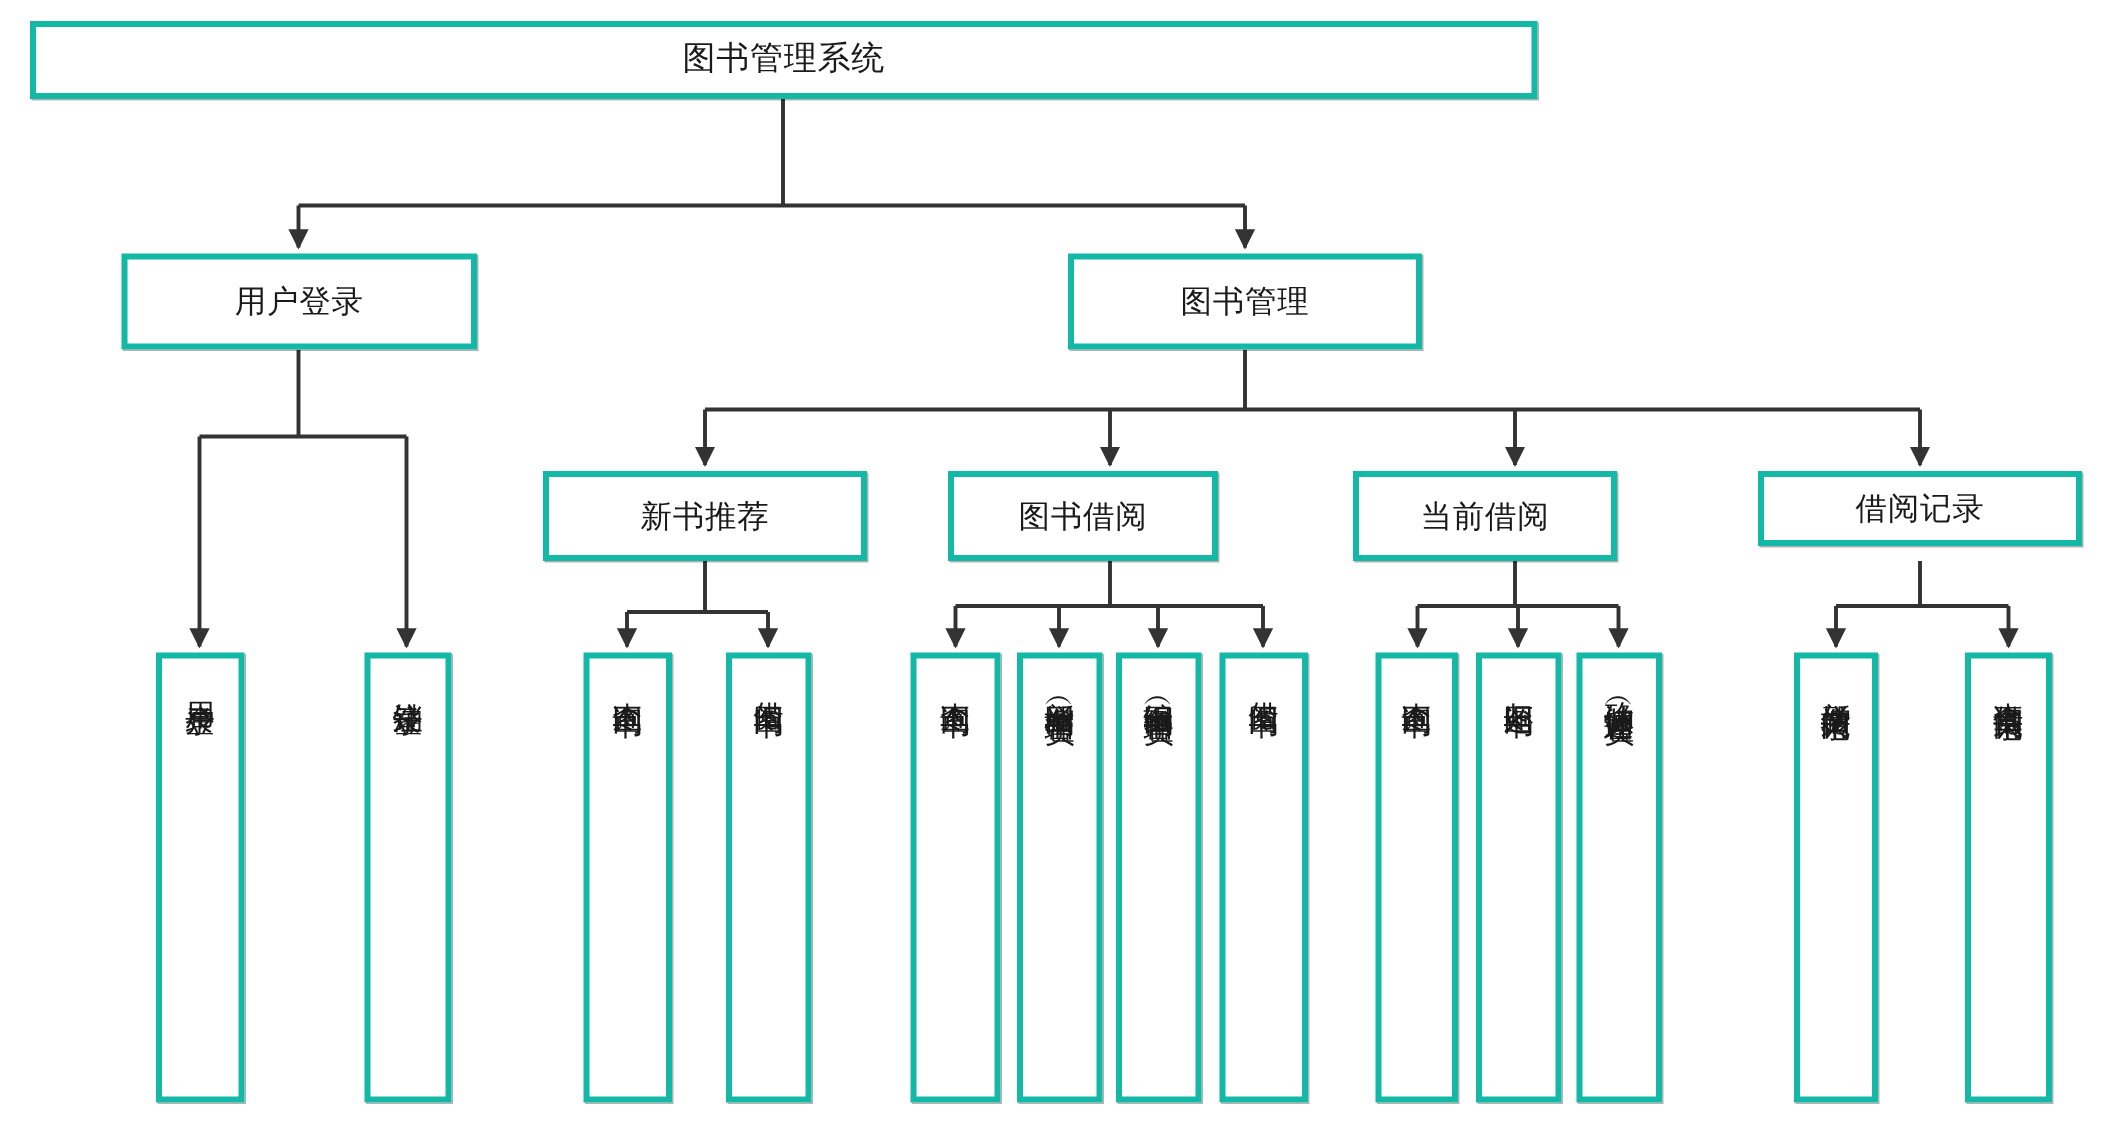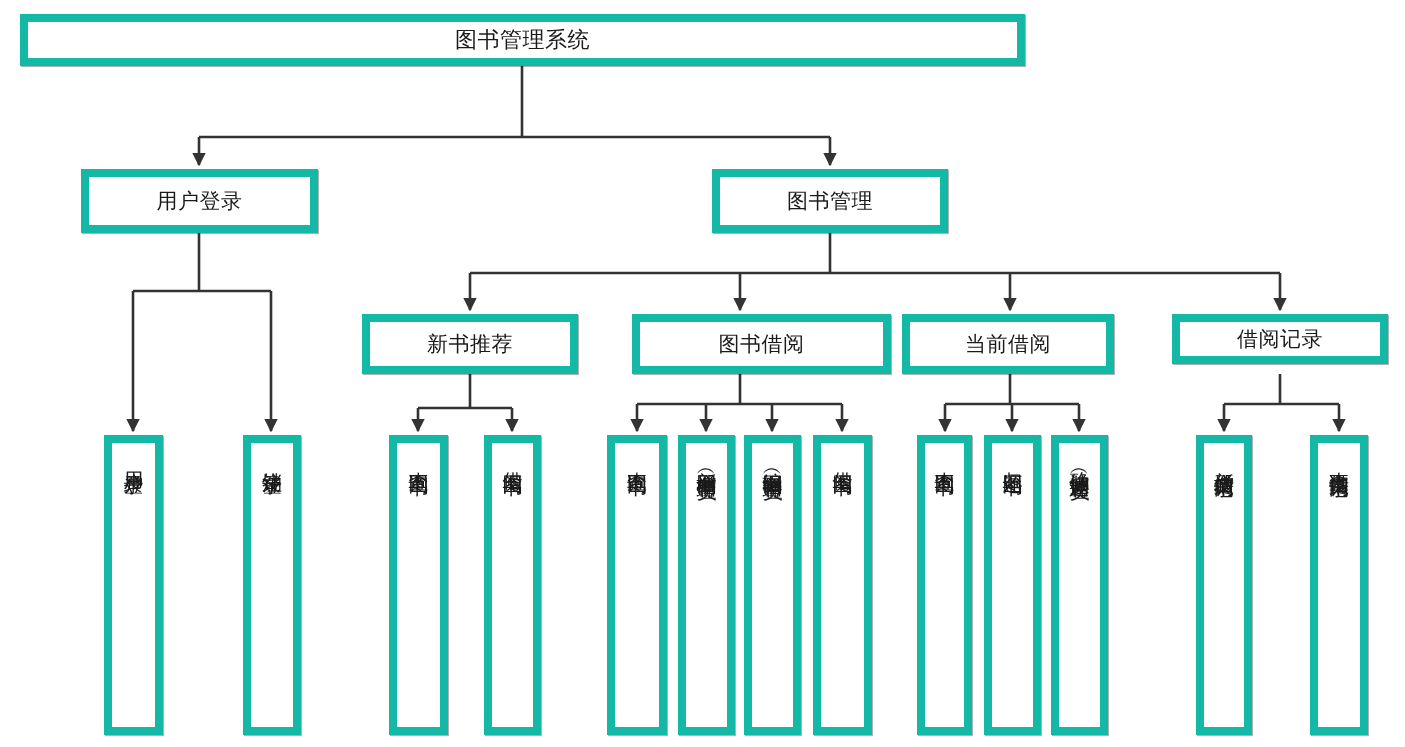--- a/index.html
+++ b/index.html
@@ -23,21 +23,21 @@
     left: 0;
     top: 0;
     width: 1405px;
     height: 747px;
     pointer-events: none;
   }
   .node {
     position: absolute;
     box-sizing: border-box;
     background: #ffffff;
-    border: 8px solid #14b8a6;
+    border: 4px solid #14b8a6;
     display: flex;
     align-items: center;
     justify-content: center;
     color: #1a1a1a;
     box-shadow: 1px 1px 0 rgba(0,0,0,0.30);
   }
   .node .label {
     display: block;
     text-align: center;
     line-height: 1.18;
@@ -138,24 +138,24 @@
   <div class="node h" style="left:81px; top:169px; width:237px; height:64px;">
     <span class="label">用户登录</span>
   </div>
   <div class="node h" style="left:362px; top:314px; width:216px; height:60px;">
     <span class="label">新书推荐</span>
   </div>
 
   <div class="node h" style="left:712px; top:169px; width:236px; height:64px;">
     <span class="label">图书管理</span>
   </div>
-  <div class="node h" style="left:632px; top:314px; width:259px; height:60px;">
+  <div class="node h" style="left:632px; top:314px; width:180px; height:60px;">
     <span class="label">图书借阅</span>
   </div>
-  <div class="node h" style="left:902px; top:314px; width:212px; height:60px;">
+  <div class="node h" style="left:902px; top:314px; width:176px; height:60px;">
     <span class="label">当前借阅</span>
   </div>
   <div class="node h" style="left:1172px; top:314px; width:216px; height:50px;">
     <span class="label">借阅记录</span>
   </div>
 
   <div class="node v" style="left:104px; top:435px; width:59px; height:300px;">
     <span class="label">用户登录</span>
   </div>
   <div class="node v" style="left:243px; top:435px; width:58px; height:300px;">

